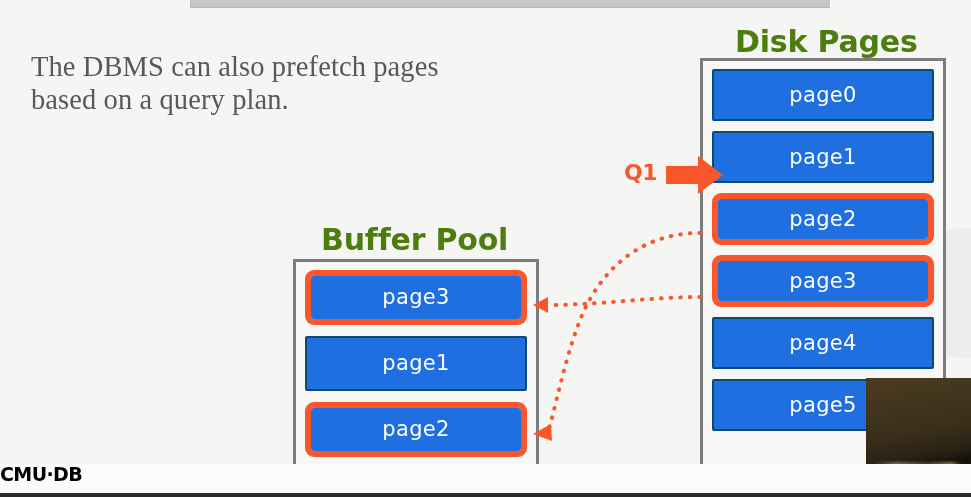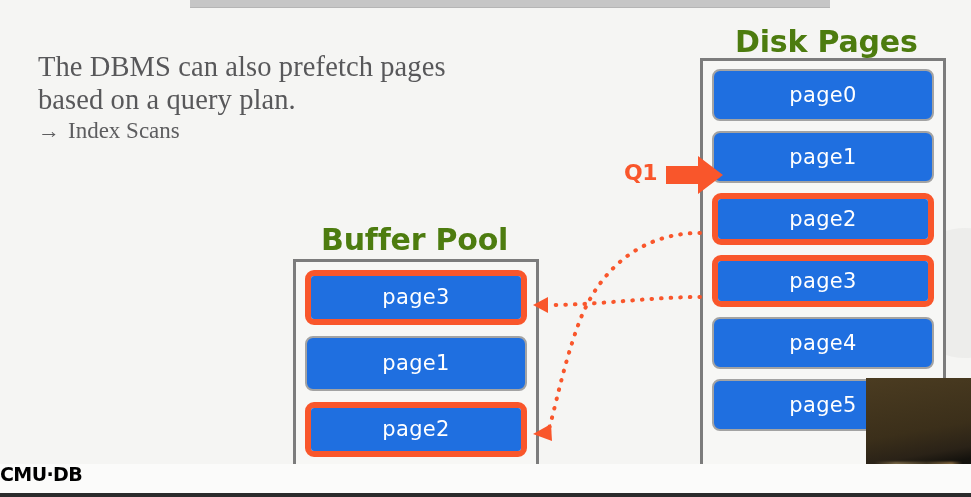--- a/index.html
+++ b/index.html
@@ -31,21 +31,21 @@
     top: 0px;
     width: 640px;
     height: 7px;
     background: #c6c6c6;
     border-bottom: 1px solid #b5b5b5;
   }
 
   
   .body-text {
     position: absolute;
-    left: 38px;
+    left: 31px;
     top: 50px;
     width: 520px;
     font-family: "Liberation Serif", serif;
     color: #58585a;
   }
   .body-line {
     font-size: 28.5px;
     line-height: 33px;
     letter-spacing: 0.1px;
     color: #58585a;
@@ -121,26 +121,26 @@
   .page-slot.hi {
     border: 6px solid #f9562b;
     border-radius: 9px;
     padding: 8px;
   }
 
   .page-box {
     position: absolute;
     left: 0; top: 0; right: 0; bottom: 0;
     background: #1f6fe0;
-    border: 2px solid #a3a3a3;
+    border: 2px solid #0c4a6e;
     box-sizing: border-box;
     display: flex;
     align-items: center;
     justify-content: center;
-    border-radius: 8px;
+    border-radius: 2px;
   }
   .page-slot.hi .page-box {
     border: 2px solid #1f6fe0;
     border-radius: 3px;
   }
   .page-label {
     color: #ffffff;
     font-family: "DejaVu Sans", sans-serif;
     font-size: 21px;
     letter-spacing: 0.3px;
@@ -245,21 +245,20 @@
 <div id="slide">
 
   <div class="blob" id="blob1"></div>
   <div class="blob" id="blob2"></div>
 
   <div class="top-bar"></div>
 
   <div class="body-text">
     <div class="body-line">The DBMS can also prefetch pages</div>
     <div class="body-line">based on a query plan.</div>
-    <div class="sub-line"><span class="arrow-glyph">→</span><span>Index Scans</span></div>
   </div>
 
   <div class="section-title" id="disk-title">Disk Pages</div>
   <div class="panel" id="disk-panel">
     <div class="page-list" id="disk-list">
         <div class="page-slot">
           <div class="page-box">
             <span class="page-label">page0</span>
           </div>
         </div>

